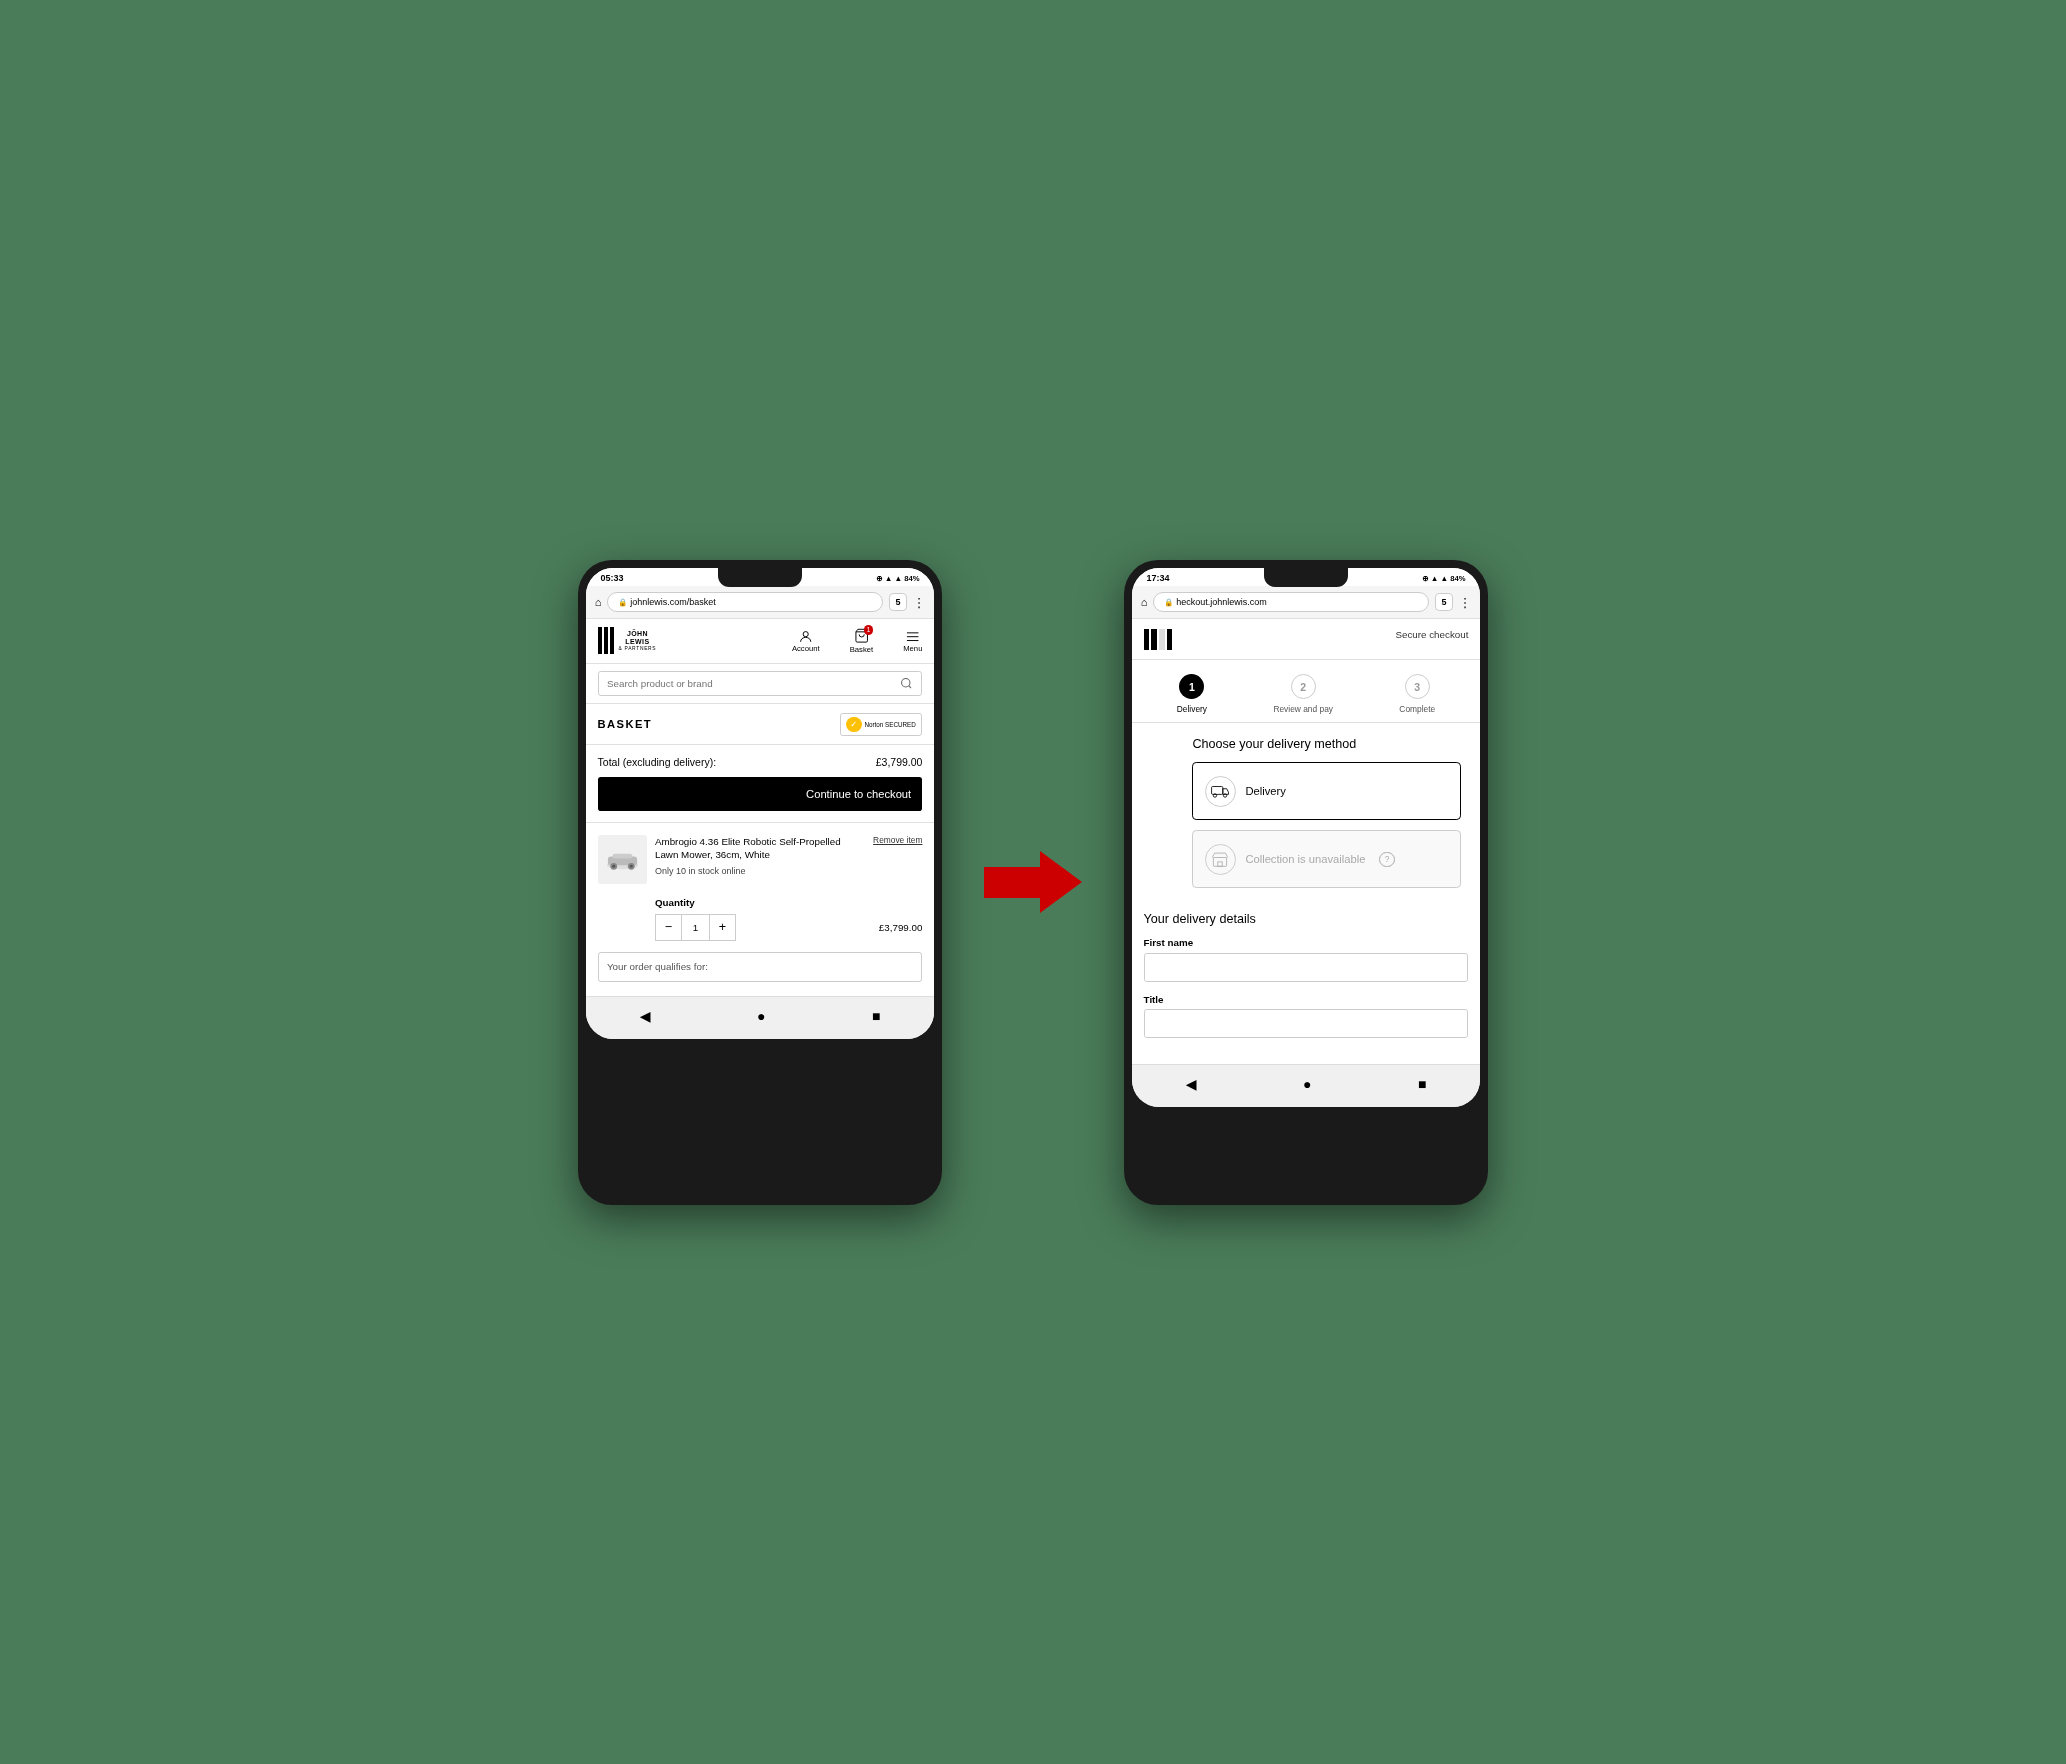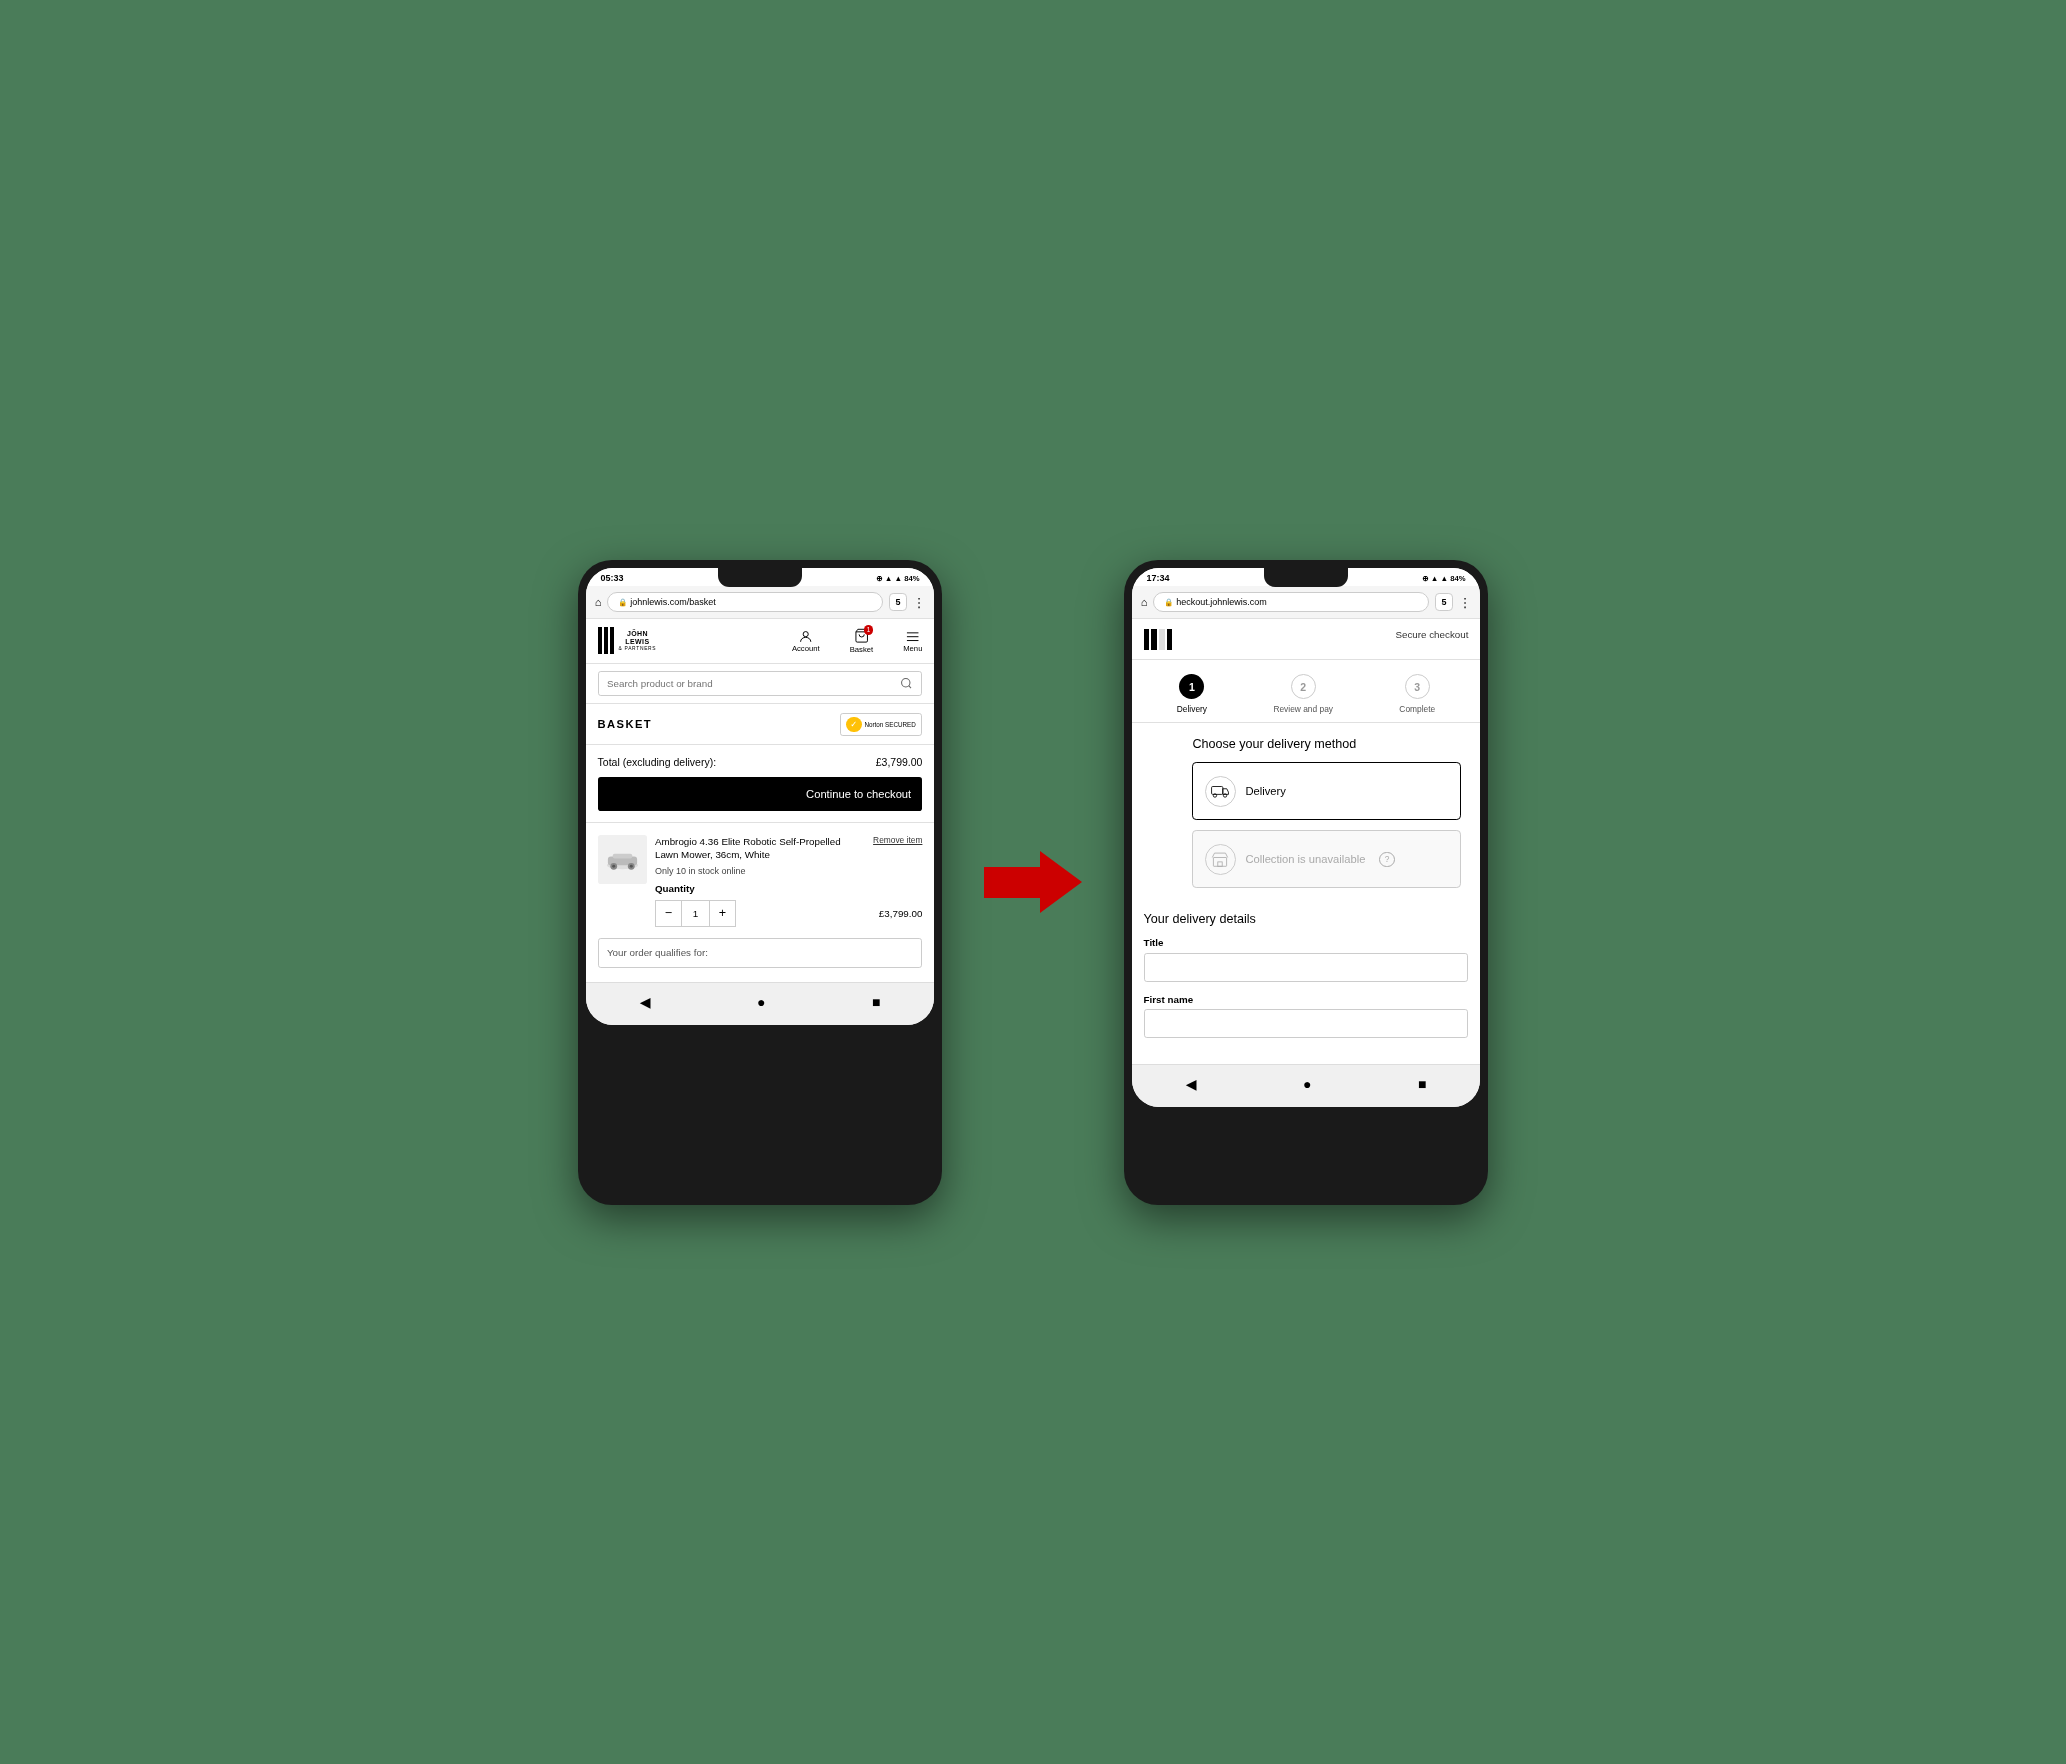--- a/index.html
+++ b/index.html
@@ -241,21 +241,21 @@
       background: #f0f0f0;
       border-radius: 2.8px;
       display: flex;
       align-items: center;
       justify-content: center;
       font-size: 19.6px;
       flex-shrink: 0;
     }
     .product-details { flex: 1; }
     .product-name { font-size: 9.8px; line-height: 1.4; margin-bottom: 4.2px; }
-    .product-stock { font-size: 9px; color: #444; margin-bottom: 7px; }
+    .product-stock { font-size: 9px; color: #444; margin-bottom: 21px; }
     .product-qty-label { font-size: 9.8px; font-weight: 700; margin-bottom: 5.6px; }
     .qty-controls {
       display: flex;
       align-items: center;
       gap: 0;
     }
     .qty-btn {
       width: 27px;
       height: 27px;
       border: 0.7px solid #ccc;
@@ -681,26 +681,26 @@
             </div>
             <span class="delivery-option-text">Collection is unavailable</span>
             <div class="help-circle">?</div>
           </div>
         </div>
 
         <div class="delivery-details-section">
           <div class="delivery-details-title">Your delivery details</div>
 
           <div class="form-field">
+            <label class="form-label">First name</label>
+            <input type="text" class="form-input" value="" style="">
+          </div>
+
+          <div class="form-field">
             <label class="form-label">Title</label>
-            <input type="text" class="form-input" value="" style="">
-          </div>
-
-          <div class="form-field">
-            <label class="form-label">First name</label>
             <input type="text" class="form-input" value="" style="">
           </div>
         </div>
 
       </div>
 
       <div class="bottom-nav">
         <button class="bottom-nav-btn">◀</button>
         <button class="bottom-nav-btn">●</button>
         <button class="bottom-nav-btn">■</button>

